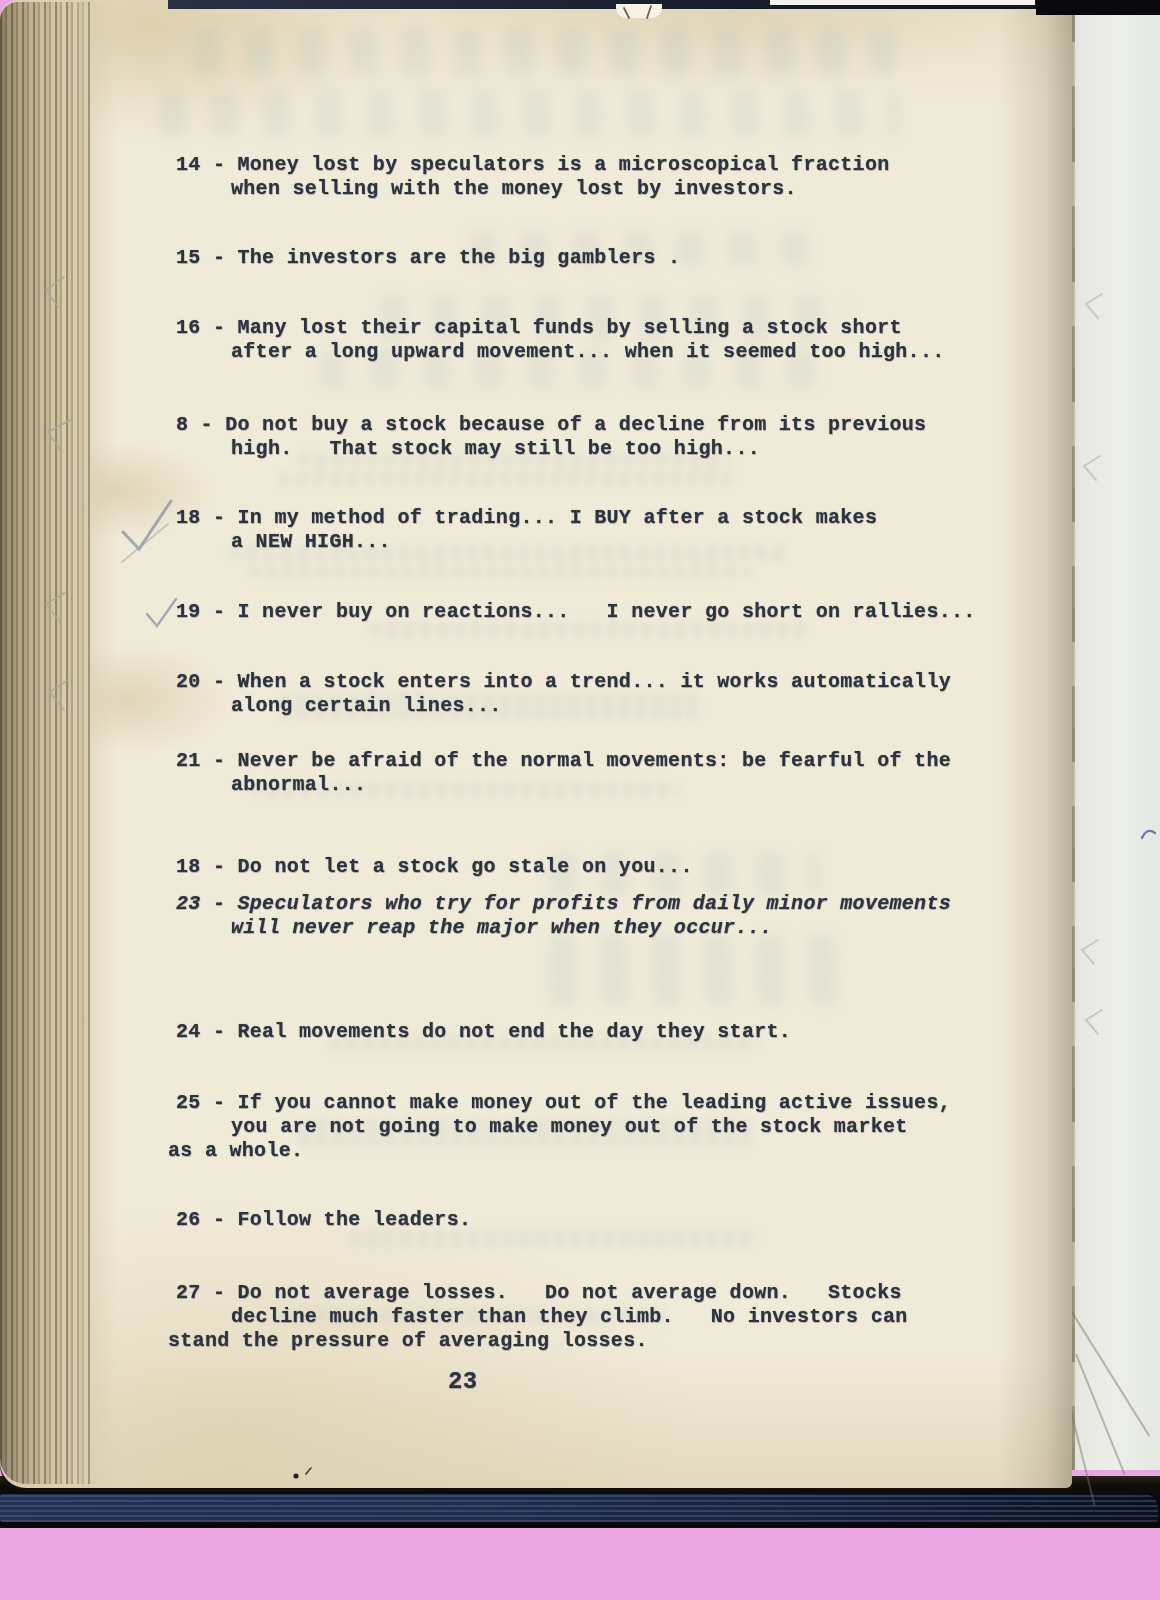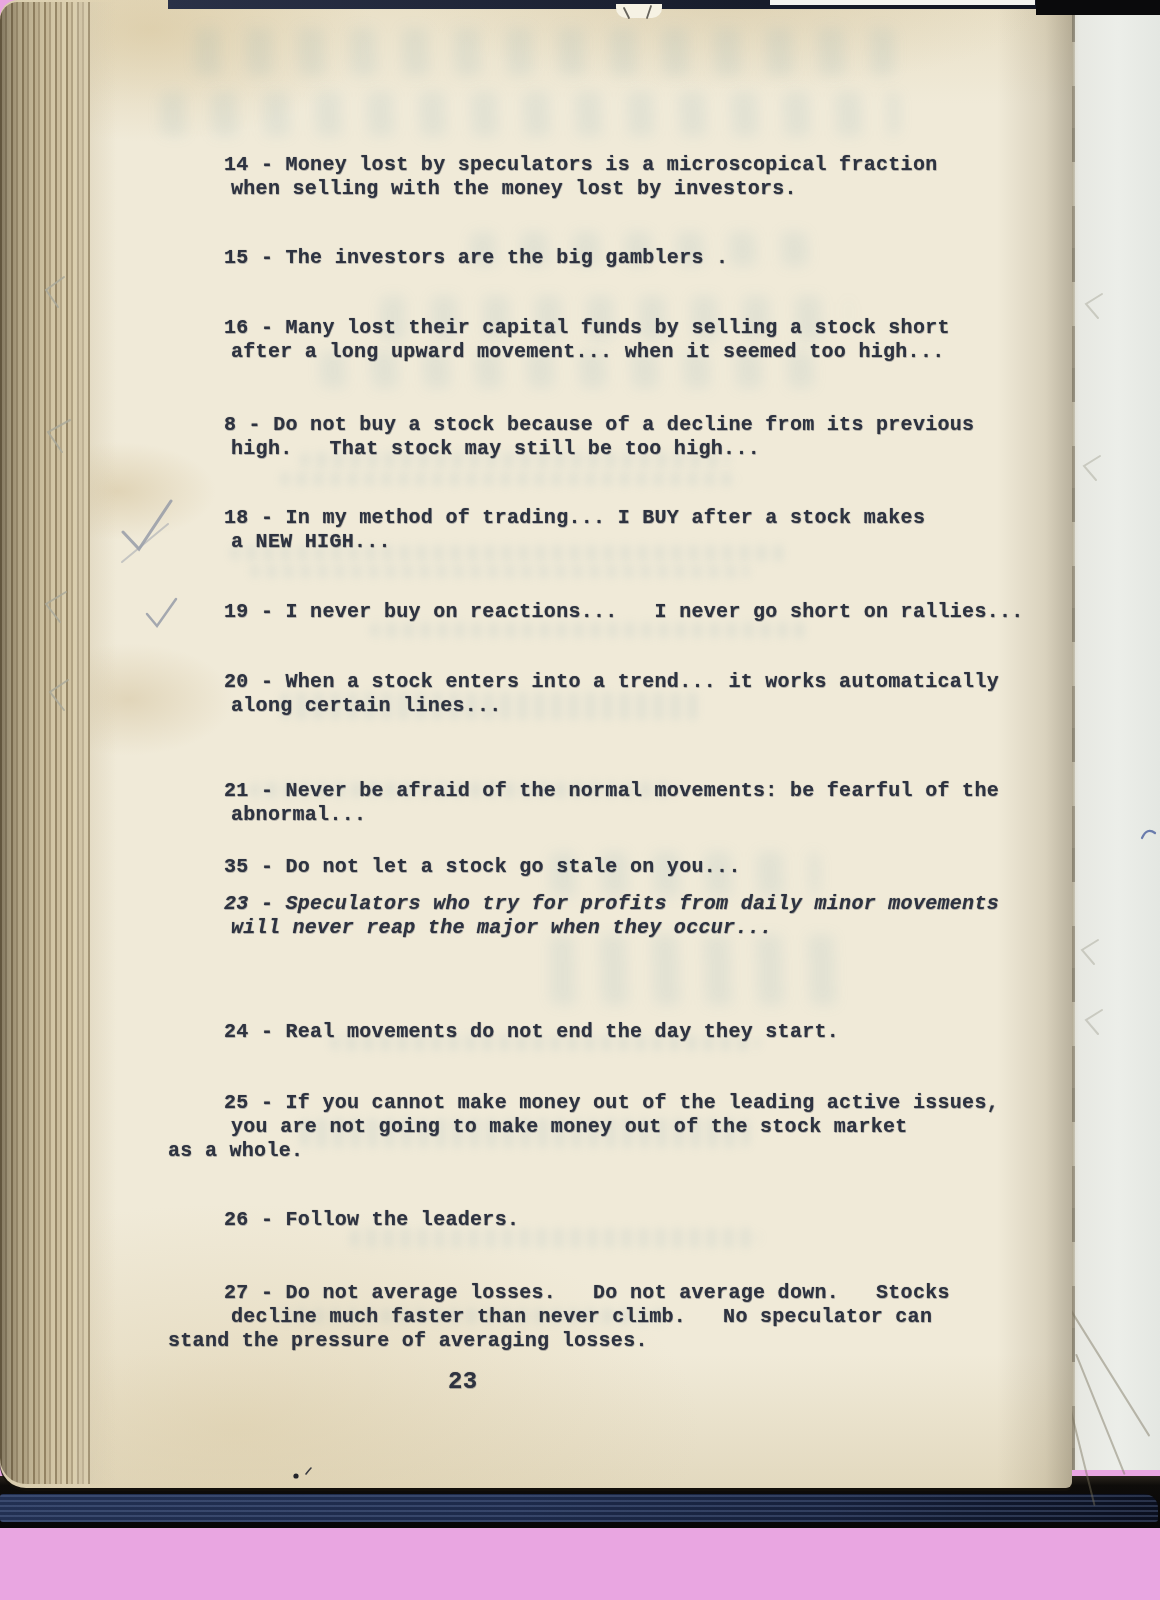--- a/index.html
+++ b/index.html
@@ -95,31 +95,31 @@
   .s18{top:1308px;left:280px;width:390px;height:16px;}
 
   
   .text-layer{position:absolute;inset:0;}
   .item{
     position:absolute;left:176px;
     font-size:20px;font-weight:bold;line-height:24px;letter-spacing:.3px;
     color:#2e3340;white-space:pre;
     text-shadow:0 0 1px rgba(46,51,64,.55), .5px .5px 0 rgba(46,51,64,.28);
   }
-  .item .line{white-space:pre;margin-left:48px;}
+  .item .line{white-space:pre;}
   .item .ind-cont{margin-left:55px;}
   .item .ind-out{margin-left:-8px;}
   .item:nth-of-type(1){top:153px;}
   .item:nth-of-type(2){top:246px;}
   .item:nth-of-type(3){top:316px;}
   .item:nth-of-type(4){top:413px;}
   .item:nth-of-type(5){top:506px;}
   .item:nth-of-type(6){top:600px;text-align:right;}
   .item:nth-of-type(7){top:670px;}
-  .item:nth-of-type(8){top:779px;}
+  .item:nth-of-type(8){top:749px;}
   .item:nth-of-type(9){top:855px;}
   .item:nth-of-type(10){top:892px;font-style:italic;}
   .item:nth-of-type(11){top:1020px;}
   .item:nth-of-type(12){top:1091px;}
   .item:nth-of-type(13){top:1208px;}
   .item:nth-of-type(14){top:1281px;}
   .page-number{
     position:absolute;left:448px;top:1368px;
     font-size:24px;font-weight:bold;letter-spacing:.3px;color:#2e3340;
     text-shadow:0 0 1px rgba(46,51,64,.55), .5px .5px 0 rgba(46,51,64,.28);
@@ -175,26 +175,26 @@
 
     <div class="text-layer" id="items-container">
         <div class="item"><div class="line ind-first">14 - Money lost by speculators is a microscopical fraction</div><div class="line ind-cont">when selling with the money lost by investors.</div></div>
         <div class="item"><div class="line ind-first">15 - The investors are the big gamblers .</div></div>
         <div class="item"><div class="line ind-first">16 - Many lost their capital funds by selling a stock short</div><div class="line ind-cont">after a long upward movement... when it seemed too high...</div></div>
         <div class="item"><div class="line ind-first">8 - Do not buy a stock because of a decline from its previous</div><div class="line ind-cont">high.   That stock may still be too high...</div></div>
         <div class="item"><div class="line ind-first">18 - In my method of trading... I BUY after a stock makes</div><div class="line ind-cont">a NEW HIGH...</div></div>
         <div class="item"><div class="line ind-first">19 - I never buy on reactions...   I never go short on rallies...</div></div>
         <div class="item"><div class="line ind-first">20 - When a stock enters into a trend... it works automatically</div><div class="line ind-cont">along certain lines...</div></div>
         <div class="item"><div class="line ind-first">21 - Never be afraid of the normal movements: be fearful of the</div><div class="line ind-cont">abnormal...</div></div>
-        <div class="item"><div class="line ind-first">35 - Do not let a stock go stale on you...</div></div>
+        <div class="item"><div class="line ind-first">18 - Do not let a stock go stale on you...</div></div>
         <div class="item"><div class="line ind-first">23 - Speculators who try for profits from daily minor movements</div><div class="line ind-cont">will never reap the major when they occur...</div></div>
         <div class="item"><div class="line ind-first">24 - Real movements do not end the day they start.</div></div>
         <div class="item"><div class="line ind-first">25 - If you cannot make money out of the leading active issues,</div><div class="line ind-cont">you are not going to make money out of the stock market</div><div class="line ind-out">as a whole.</div></div>
         <div class="item"><div class="line ind-first">26 - Follow the leaders.</div></div>
-        <div class="item"><div class="line ind-first">27 - Do not average losses.   Do not average down.   Stocks</div><div class="line ind-cont">decline much faster than never climb.   No speculator can</div><div class="line ind-out">stand the pressure of averaging losses.</div></div>
+        <div class="item"><div class="line ind-first">27 - Do not average losses.   Do not average down.   Stocks</div><div class="line ind-cont">decline much faster than they climb.   No investors can</div><div class="line ind-out">stand the pressure of averaging losses.</div></div>
       </div>
 
     <div class="page-number">23</div>
   </div>
 
   <div class="top-band"></div>
   <div class="top-white"></div>
   <div class="top-corner"></div>
   <div class="top-tear"></div>
 

